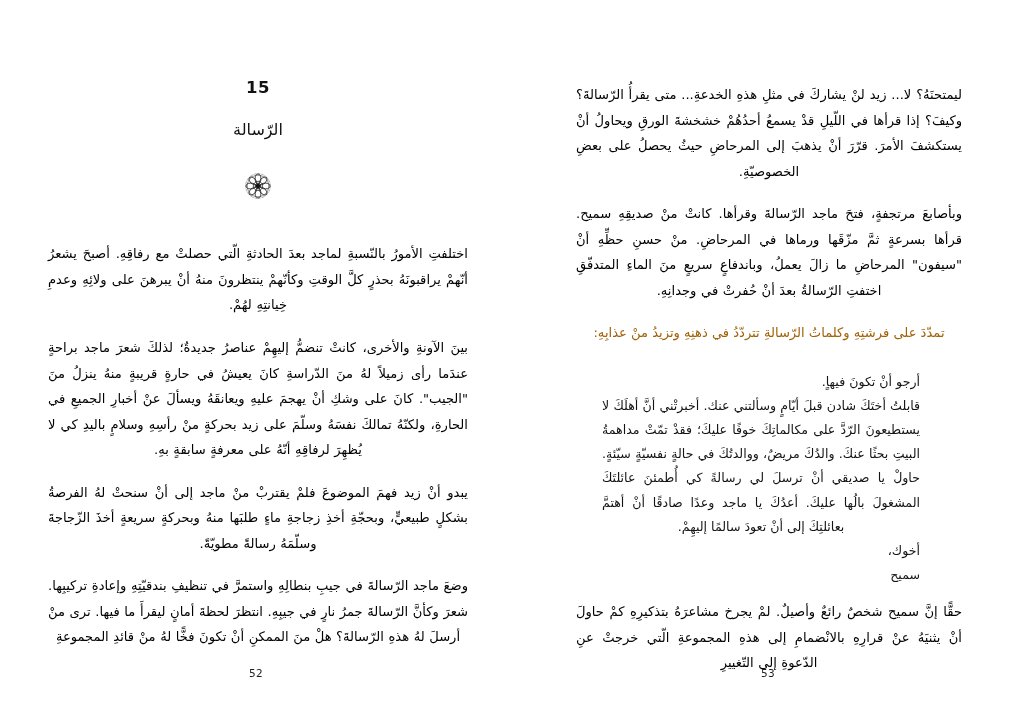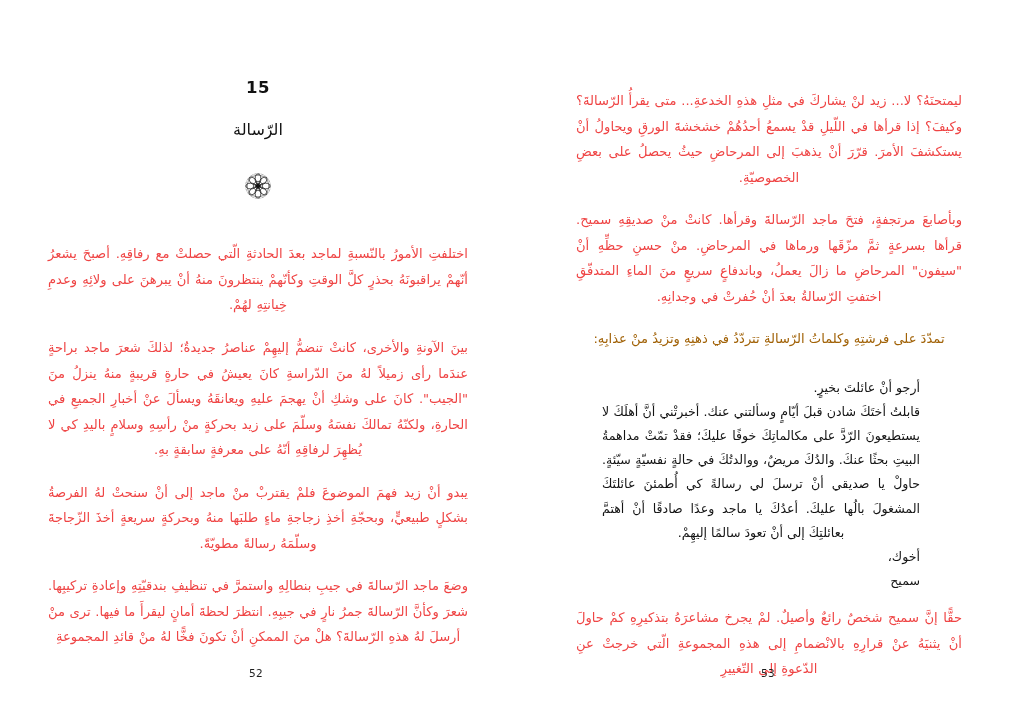--- a/index.html
+++ b/index.html
@@ -66,26 +66,26 @@
   .ornament {
     display: flex;
     justify-content: center;
     align-items: center;
     margin: 0 0 40px 0;
   }
   .ornament svg { display: block; }
 
   
   p.body-par {
-    margin: 10px 0 17px 0;
+    margin: 4px 0 17px 0;
     font-size: 13.1px;
     line-height: 1.95;
     text-align: justify;
     text-align-last: center;
-    color: #ef4444;
+    color: #000000;
     word-spacing: 0.4px;
   }
   p.body-par.last { margin-bottom: 0; }
 
   p.centered-line {
     margin: 0 0 12px 0;
     font-size: 13.1px;
     line-height: 1.95;
     text-align: center;
     color: #a16207;
@@ -176,21 +176,21 @@
 
   <div class="page page-left">
     <div class="page-inner">
 
       <p class="body-par">ليمتحنَهُ؟ لا... زيد لنْ يشاركَ في مثلِ هذهِ الخدعةِ... متى يقرأُ الرّسالةَ؟ وكيفَ؟ إذا قرأها في اللّيلِ قدْ يسمعُ أحدُهُمْ خشخشةَ الورقِ ويحاولُ أنْ يستكشفَ الأمرَ. قرّرَ أنْ يذهبَ إلى المرحاضِ حيثُ يحصلُ على بعضِ الخصوصيّةِ.</p>
       <p class="body-par">وبأصابعَ مرتجفةٍ، فتحَ ماجد الرّسالةَ وقرأها. كانتْ منْ صديقِهِ سميح. قرأها بسرعةٍ ثمَّ مزّقَها ورماها في المرحاضِ. منْ حسنِ حظِّهِ أنْ "سيفون" المرحاضِ ما زالَ يعملُ، وباندفاعٍ سريعٍ منَ الماءِ المتدفّقِ اختفتِ الرّسالةُ بعدَ أنْ حُفرتْ في وجدانِهِ.</p>
 
       <p class="centered-line">تمدّدَ على فرشتِهِ وكلماتُ الرّسالةِ تتردّدُ في ذهنِهِ وتزيدُ منْ عذابِهِ:</p>
 
       <div class="letter">
-        <p class="greeting">أرجو أنْ عائلتَ بخيرٍ.</p>
+        <p class="greeting">أرجو أنْ تكونَ فيهاٍ.</p>
         <p class="letter-body">قابلتُ أختَكَ شادن قبلَ أيّامٍ وسألتني عنك. أخبرتْني أنَّ أهلَكَ لا يستطيعونَ الرّدَّ على مكالماتِكَ خوفًا عليكَ؛ فقدْ تمّتْ مداهمةُ البيتِ بحثًا عنكَ. والدُكَ مريضٌ، ووالدتُكَ في حالةٍ نفسيّةٍ سيّئةٍ. حاولْ يا صديقي أنْ ترسلَ لي رسالةً كي أُطمئنَ عائلتَكَ المشغولَ بالُها عليكَ. أعدُكَ يا ماجد وعدًا صادقًا أنْ أهتمَّ بعائلتِكَ إلى أنْ تعودَ سالمًا إليهِمْ.</p>
         <p class="signoff">أخوك،</p>
         <p class="signature">سميح</p>
       </div>
 
       <p class="body-par after-letter last">حقًّا إنَّ سميح شخصٌ رائعٌ وأصيلٌ. لمْ يجرخ مشاعرَهُ بتذكيرِهِ كمْ حاولَ أنْ يثنيَهُ عنْ قرارِهِ بالانْضمامِ إلى هذهِ المجموعةِ الّتي خرجتْ عنِ الدّعوةِ إلى التّغييرِ</p>
 
     </div>
     <div class="folio">53</div>
   </div>

